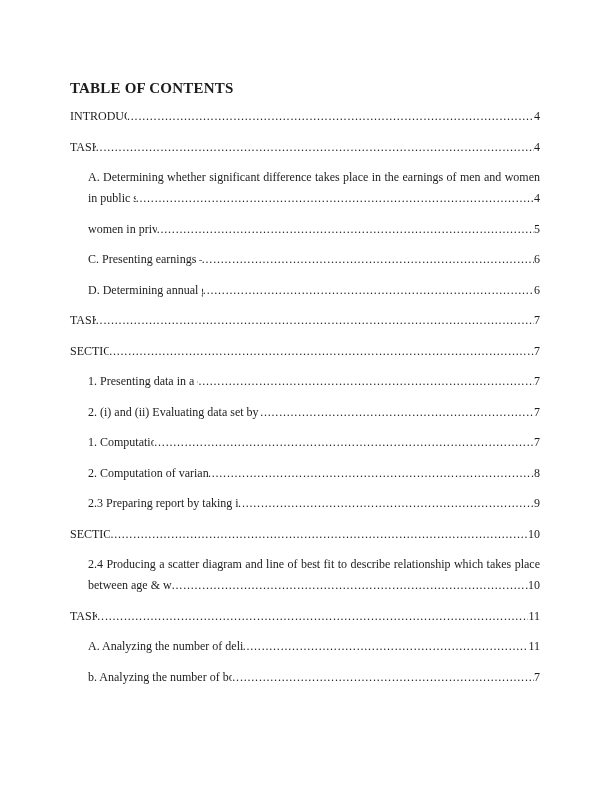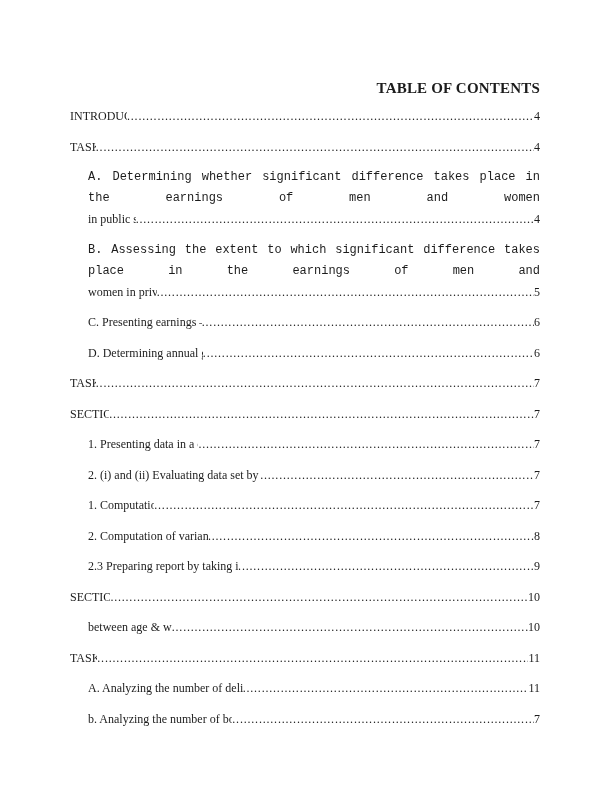--- a/index.html
+++ b/index.html
@@ -11,31 +11,30 @@
     background: #ffffff;
     overflow: hidden;
     font-family: "Liberation Serif", "DejaVu Serif", serif;
     font-size: 12px;
     color: #1c1c1c;
   }
   .content { padding: 78px 72px 0 70px; }
   .doc-title {
     font-size: 15px;
     font-weight: bold;
-    text-align: right;
+    text-align: left;
     line-height: 21px;
     margin-bottom: 7px;
     letter-spacing: 0.2px;
   }
   .entry { margin-bottom: 9.5px; line-height: 21px; }
   .entry.level-1 { padding-left: 18px; }
   .wrap-line {
     text-align: justify;
     text-align-last: justify;
-    font-family: Liberation Mono, monospace;
   }
   .last-line { display: flex; align-items: baseline; }
   .txt { flex: 0 1 auto; white-space: pre; overflow: hidden; }
   .dots { flex: 1 1 auto; overflow: hidden; white-space: nowrap; min-width: 6px; }
   .dots::after {
     content: "................................................................................................................................................................................";
     letter-spacing: 0.8px;
   }
   .num { flex: 0 0 auto; white-space: pre; }
 </style>
@@ -68,21 +67,20 @@
       <div class="entry level-1">
         <div class="wrap-line">A. Determining whether significant difference takes place in the earnings of men and women</div>
         <div class="last-line">
           <span class="txt">in public sector  </span>
           <span class="dots"></span>
           <span class="num">4</span>
         </div>
       </div>
 
       <div class="entry level-1">
-        <div class="wrap-line">B. Assessing the extent to which significant difference takes place in the earnings of men and</div>
         <div class="last-line">
           <span class="txt">women in private sector  </span>
           <span class="dots"></span>
           <span class="num">5</span>
         </div>
       </div>
 
       <div class="entry level-1">
         <div class="last-line">
           <span class="txt">C. Presenting earnings – time chart using excel </span>
@@ -157,20 +155,21 @@
 
       <div class="entry level-0">
         <div class="last-line">
           <span class="txt">SECTION B </span>
           <span class="dots"></span>
           <span class="num">10</span>
         </div>
       </div>
 
       <div class="entry level-1">
+        <div class="wrap-line">2.4 Producing a scatter diagram and line of best fit to describe relationship which takes place</div>
         <div class="last-line">
           <span class="txt">between age &amp; weight of babies </span>
           <span class="dots"></span>
           <span class="num">10</span>
         </div>
       </div>
 
       <div class="entry level-0">
         <div class="last-line">
           <span class="txt">TASK 3 </span>

